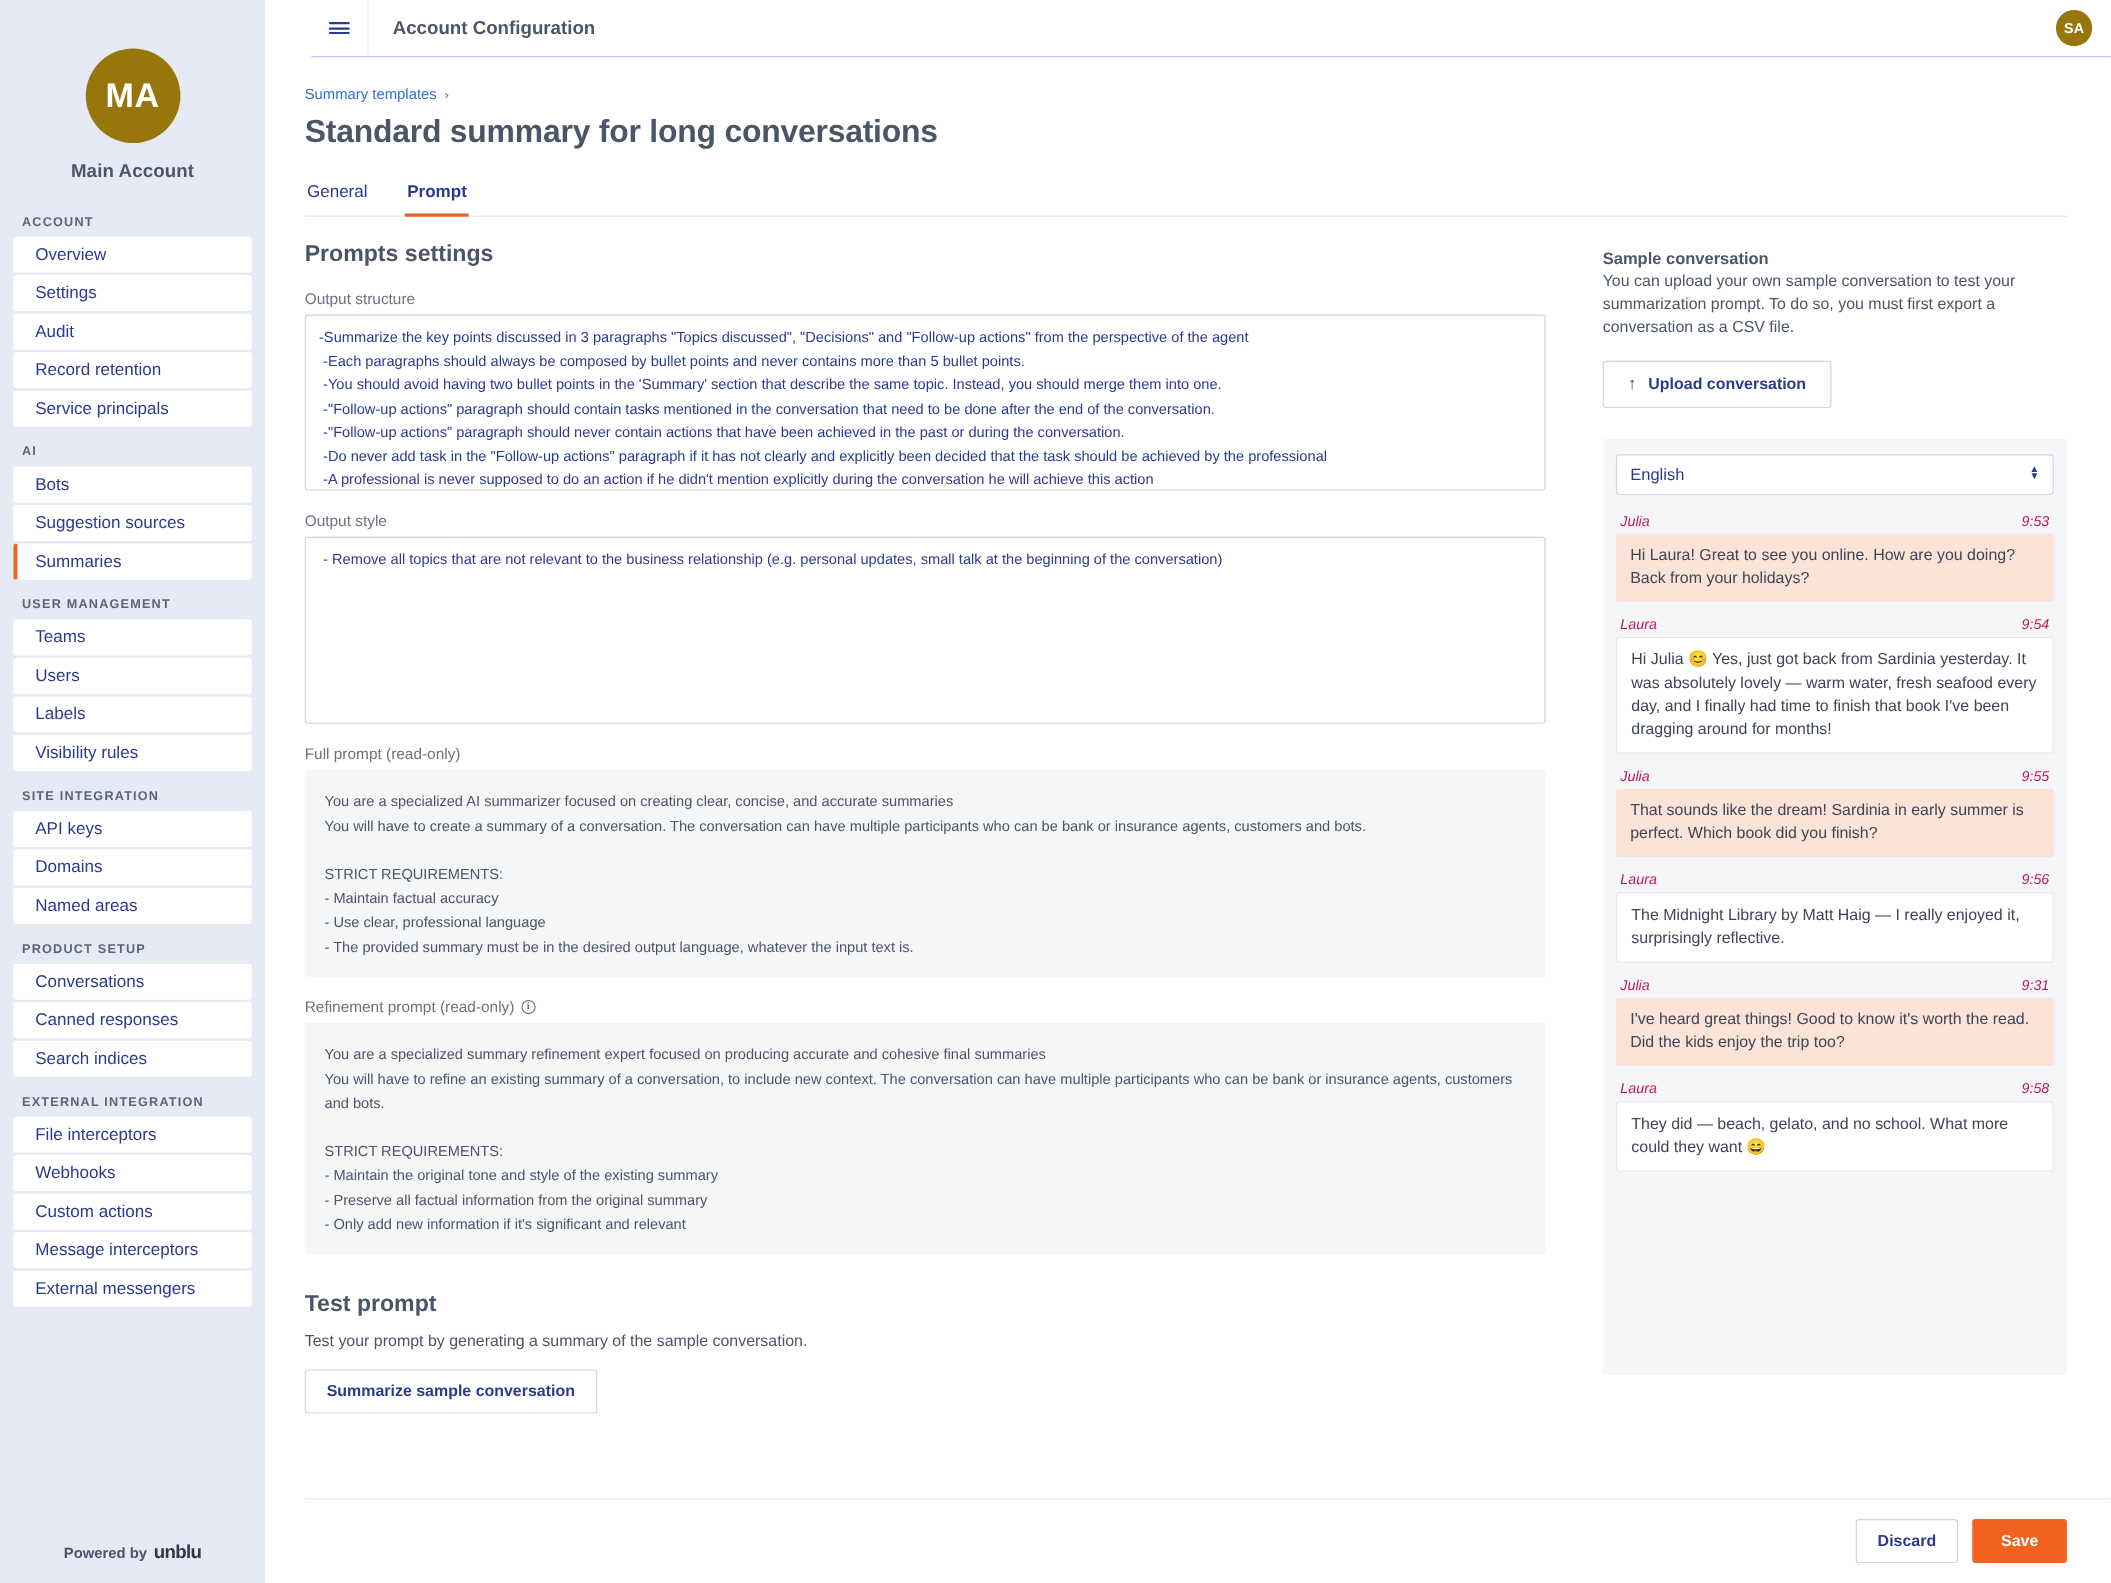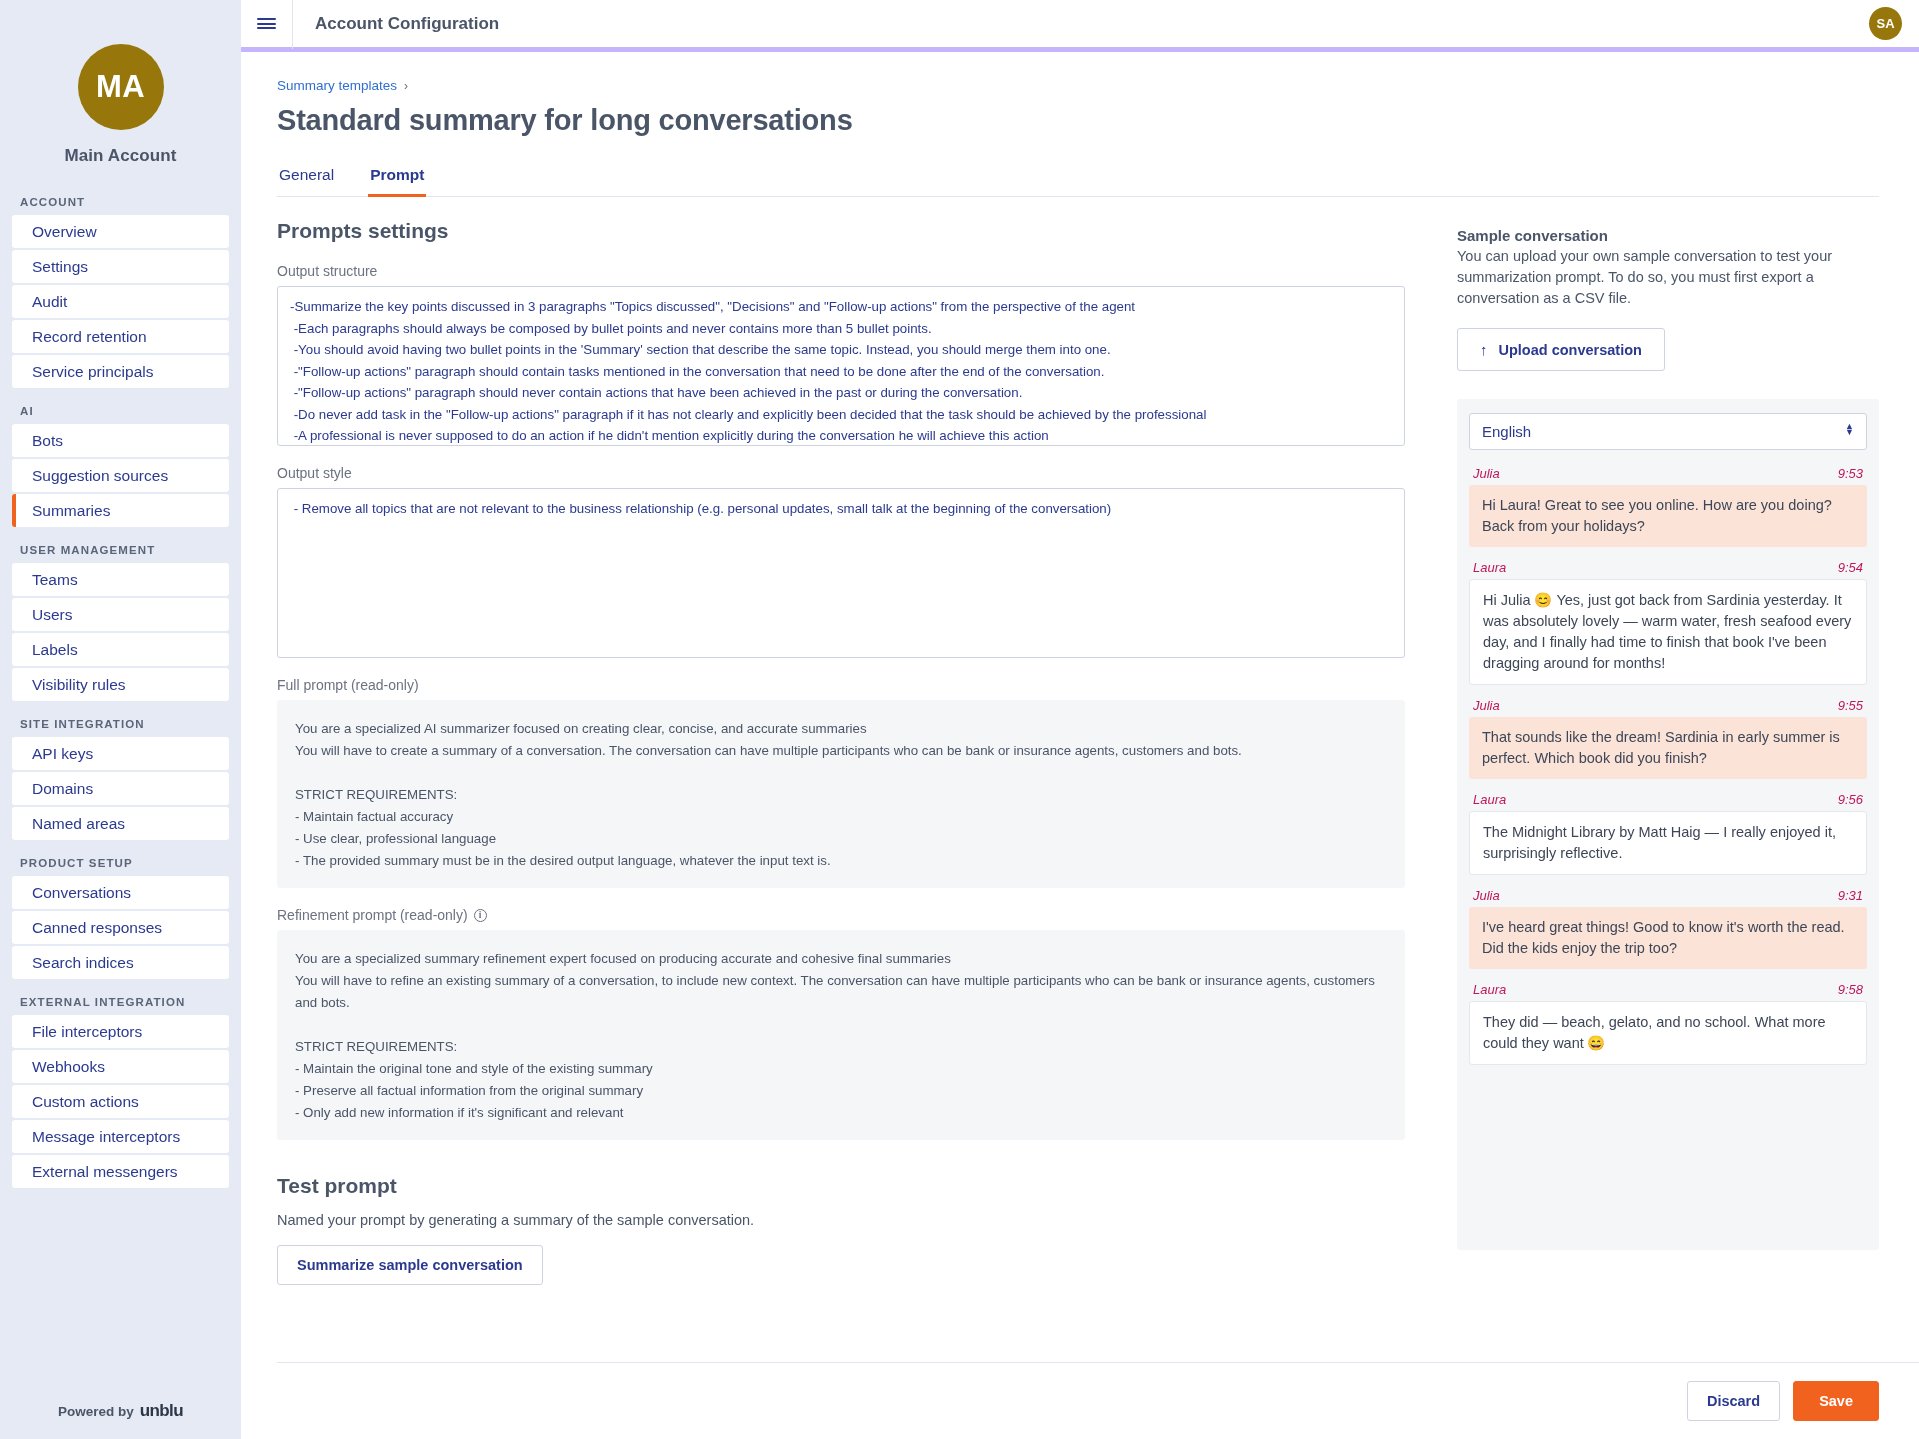--- a/index.html
+++ b/index.html
@@ -53,23 +53,24 @@
     text-align: center; padding-bottom: 18px;
     font-size: 13.5px; color: #4a5568; font-weight: 600;
     display: flex; align-items: center; justify-content: center; gap: 6px;
   }
   .unblu-logo { font-size: 17px; font-weight: 800; color: #2d3748; letter-spacing: -0.6px; }
 
   
   #main { flex: 1; height: 1439px; display: flex; flex-direction: column; background: #fff; min-width: 0; }
   #topbar {
     height: 52px; flex: 0 0 52px;
-    border-bottom: 5px solid #c4b5fd;
+    border-bottom: 1px solid #c4b5fd;
     display: flex; align-items: center;
     background: #fff;
+    margin-left: 42px;
   }
   .hamburger {
     width: 52px; height: 51px;
     display: flex; align-items: center; justify-content: center;
     cursor: pointer; border-right: 1px solid #e2e5ed;
   }
   .hamburger span { display: block; width: 19px; height: 2px; background: #2b3a8f; margin: 2.6px 0; border-radius: 1px; }
   .topbar-title {
     font-size: 17px; color: #4a5568; font-weight: 600;
     padding-left: 22px; flex: 1;
@@ -338,21 +339,21 @@
               <div class="readonly-box">You are a specialized summary refinement expert focused on producing accurate and cohesive final summaries
 You will have to refine an existing summary of a conversation, to include new context. The conversation can have multiple participants who can be bank or insurance agents, customers and bots.
 
 STRICT REQUIREMENTS:
 - Maintain the original tone and style of the existing summary
 - Preserve all factual information from the original summary
 - Only add new information if it's significant and relevant</div>
             </div>
 
             <div class="test-h">Test prompt</div>
-            <div class="test-desc">Named your prompt by generating a summary of the sample conversation.</div>
+            <div class="test-desc">Test your prompt by generating a summary of the sample conversation.</div>
             <button class="btn btn-outline">Summarize sample conversation</button>
           </div>
 
           <div class="col-right">
             <div class="rc-title">Sample conversation</div>
             <div class="rc-desc">You can upload your own sample conversation to test your summarization prompt. To do so, you must first export a conversation as a CSV file.</div>
 
             <button class="upload-btn">
               <span style="font-size:15px;">↑</span>
               <span>Upload conversation</span>

